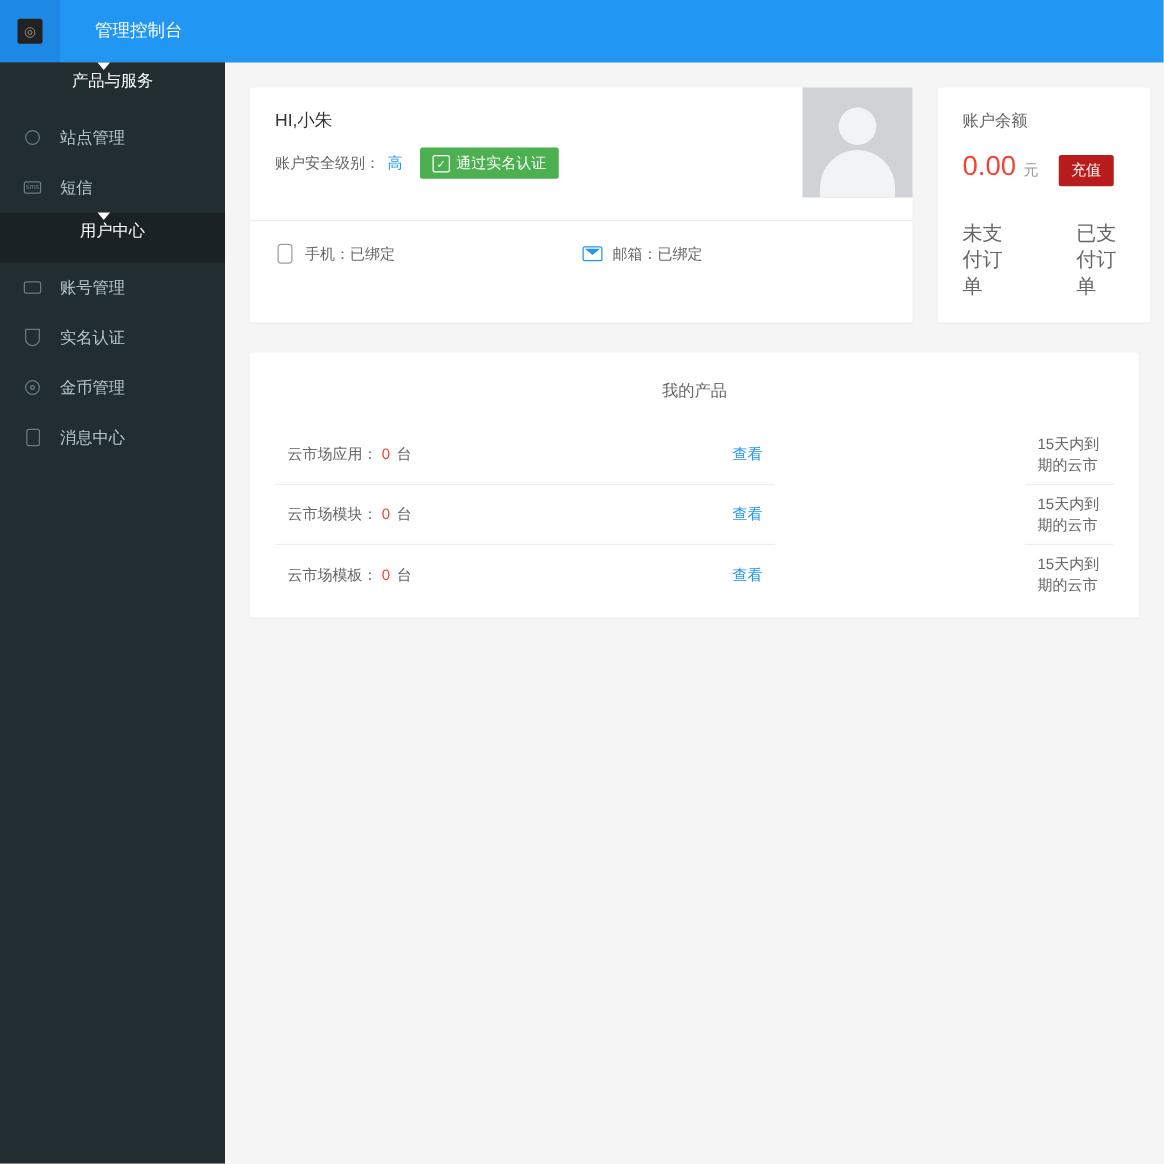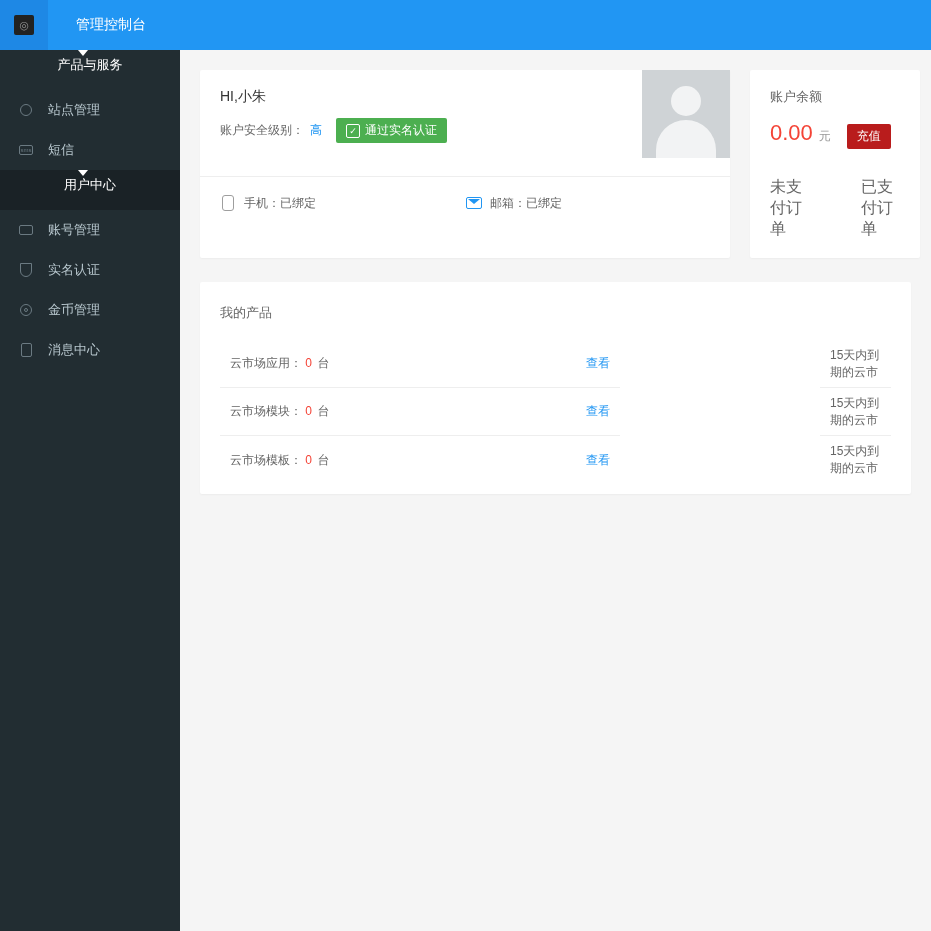--- a/index.html
+++ b/index.html
@@ -212,21 +212,21 @@
     background: #b91c1c; color:#fff; border:none; border-radius:2px;
     padding: 4px 10px; font-size:12px; cursor:pointer; margin-left: 10px;
   }
   .bal-bottom { display:flex; gap: 52px; font-size: 16px; color:#666;margin-top:12px; }
 
   
   .card-products {
     background: #fff;
     padding: 22px 20px 10px;
   }
-  .card-products .p-title { font-size: 13px; color:#666; margin-bottom: 18px; }
+  .card-products .p-title { font-size: 13px; color:#666; margin-bottom: 18px; text-align: center; }
   .p-table { display:flex; }
   .p-left { flex: 0 0 400px; }
   .p-right { flex: 1; padding-left: 200px; }
   .p-row {
     display:flex; justify-content: space-between; align-items:center;
     height: 48px; border-bottom: 1px solid #eee;
     padding: 0 10px; font-size: 12px; color:#666;
   }
   .p-row:last-child { border-bottom: none; }
   .p-row .count { color:#f44336; }

